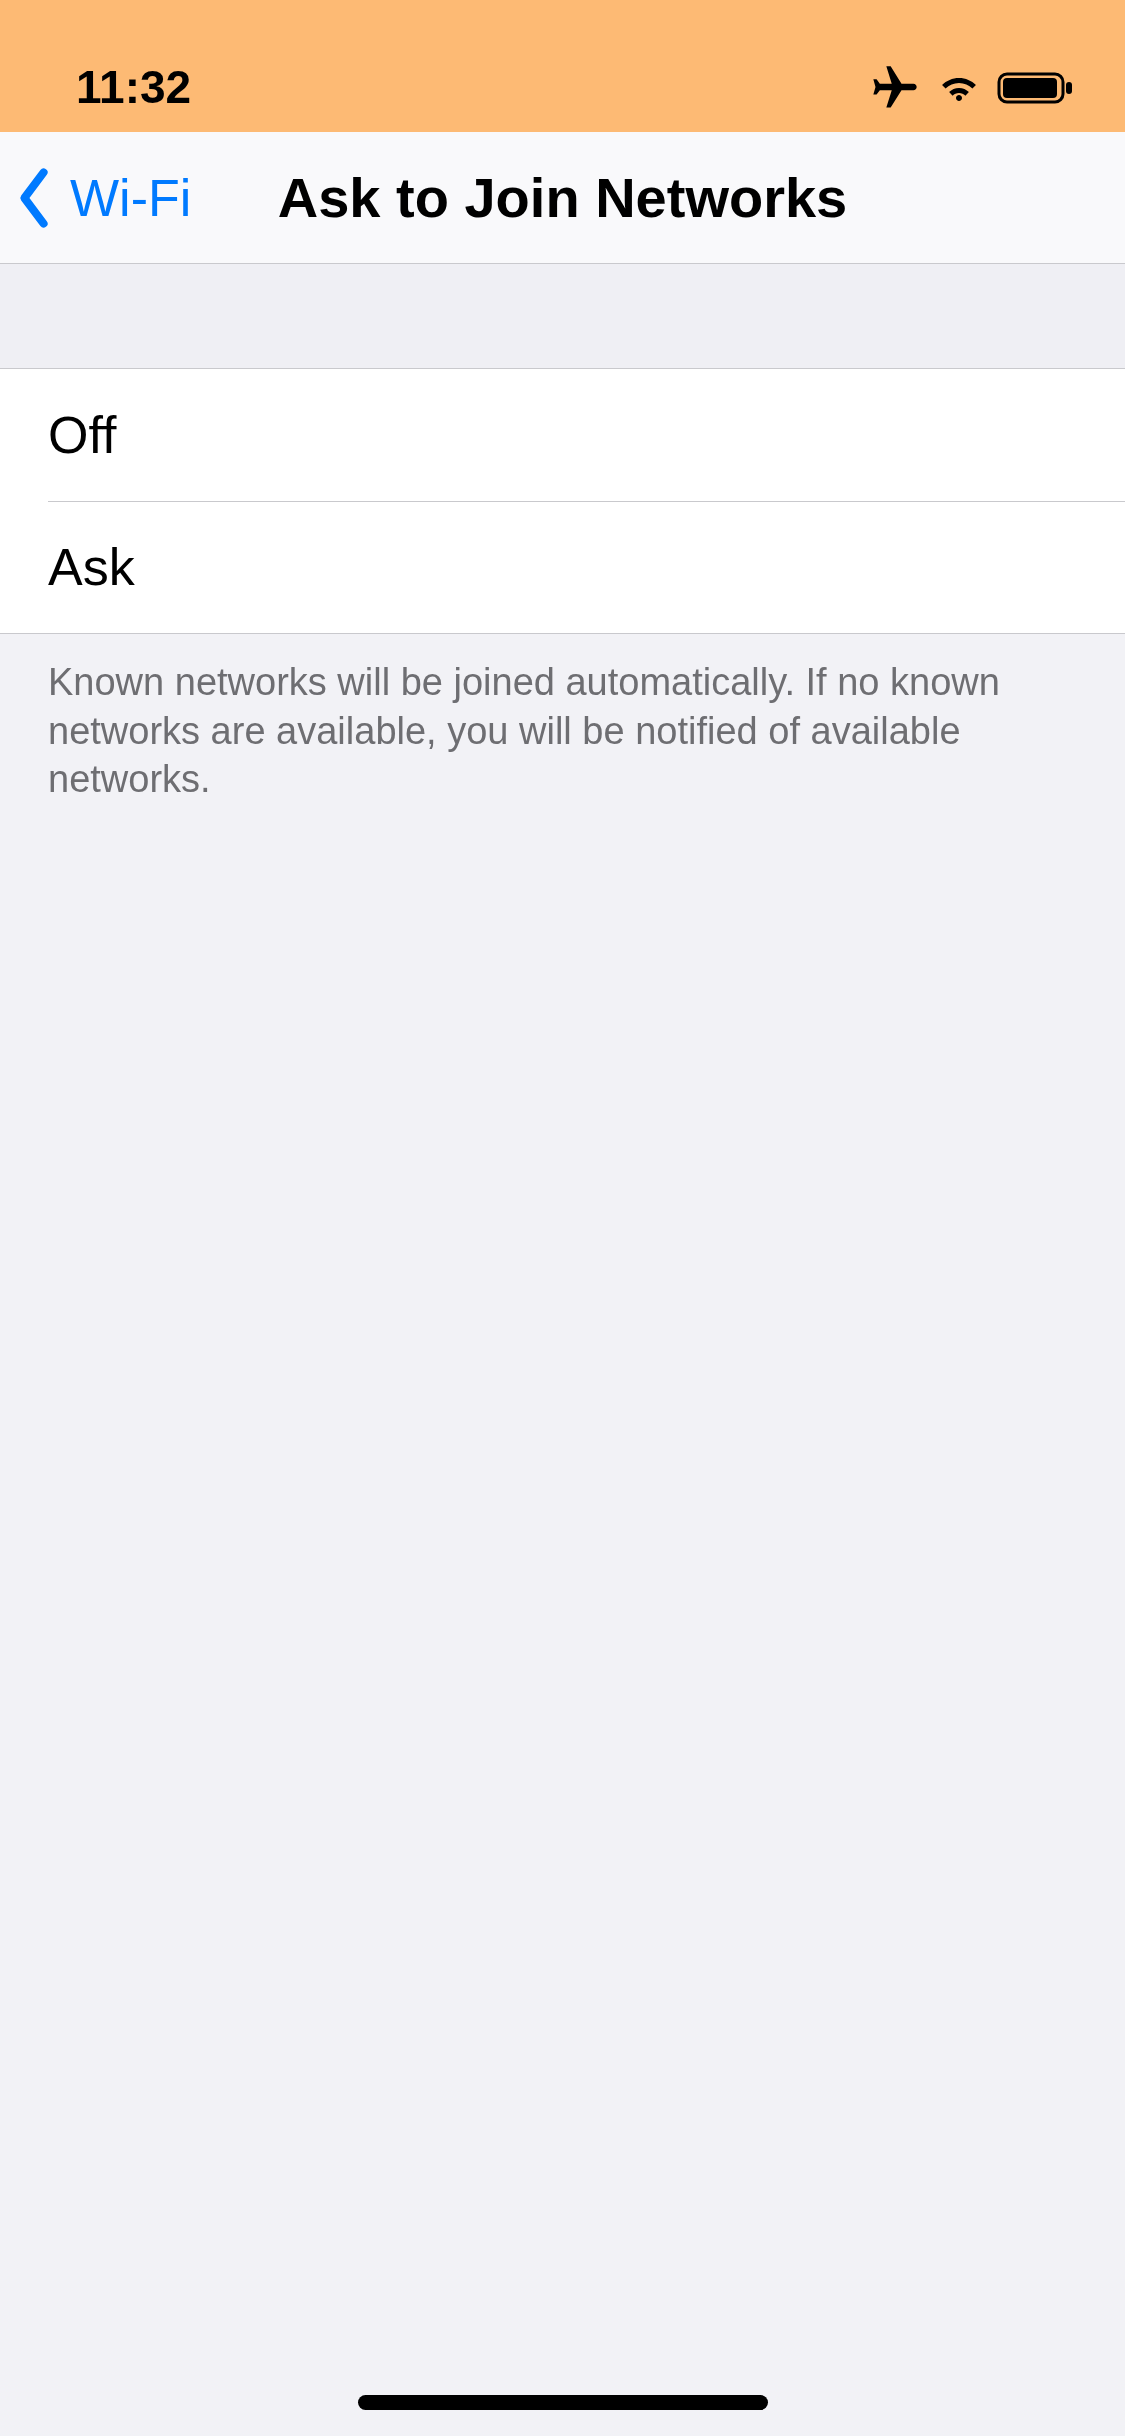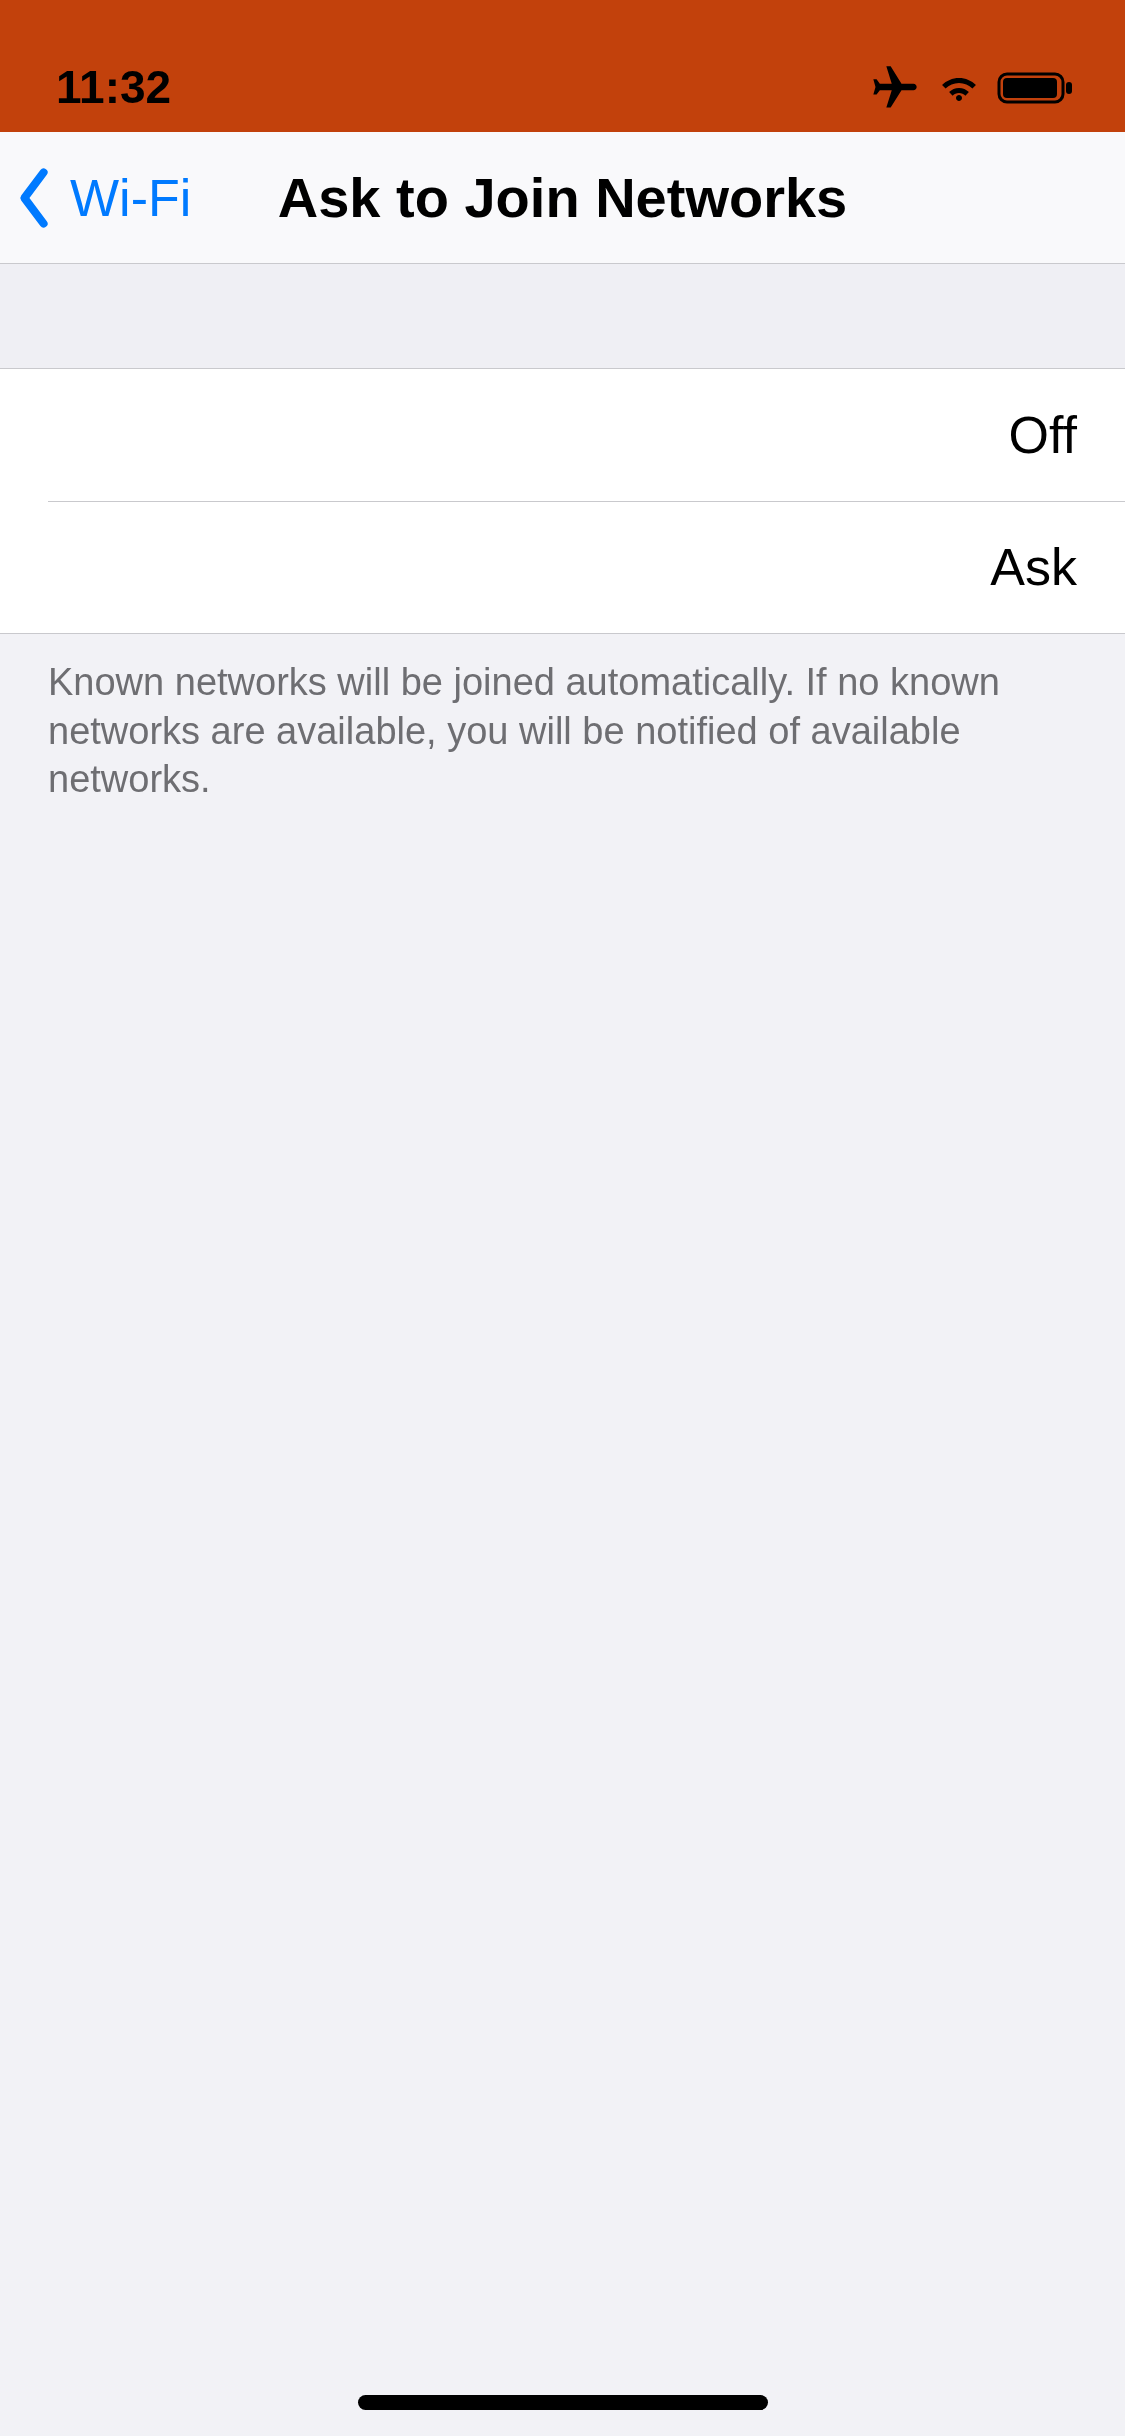--- a/index.html
+++ b/index.html
@@ -13,25 +13,25 @@
     html, body {
       width: 1125px;
       height: 2436px;
       background: #f2f2f6;
       position: relative;
     }
 
     
     .status-bar {
       height: 132px;
-      background: #c2410c;
+      background: #fdba74;
       display: flex;
       justify-content: space-between;
       align-items: flex-end;
-      padding: 0 48px 18px 28px;
+      padding: 0 48px 18px 48px;
     }
 
     .status-time {
       font-size: 46px;
       font-weight: 600;
       color: #000;
       padding-left: 28px;
     }
 
     .status-icons {
@@ -88,21 +88,21 @@
     
     .list-group {
       background: #fff;
       border-top: 1px solid #c9c9cd;
       border-bottom: 1px solid #c9c9cd;
     }
 
     .list-row {
       display: flex;
       align-items: center;
-      justify-content: flex-end;
+      justify-content: flex-start;
       min-height: 132px;
       padding: 0 48px;
       position: relative;
     }
 
     .list-row + .list-row::before {
       content: "";
       position: absolute;
       left: 48px;
       right: 0;

